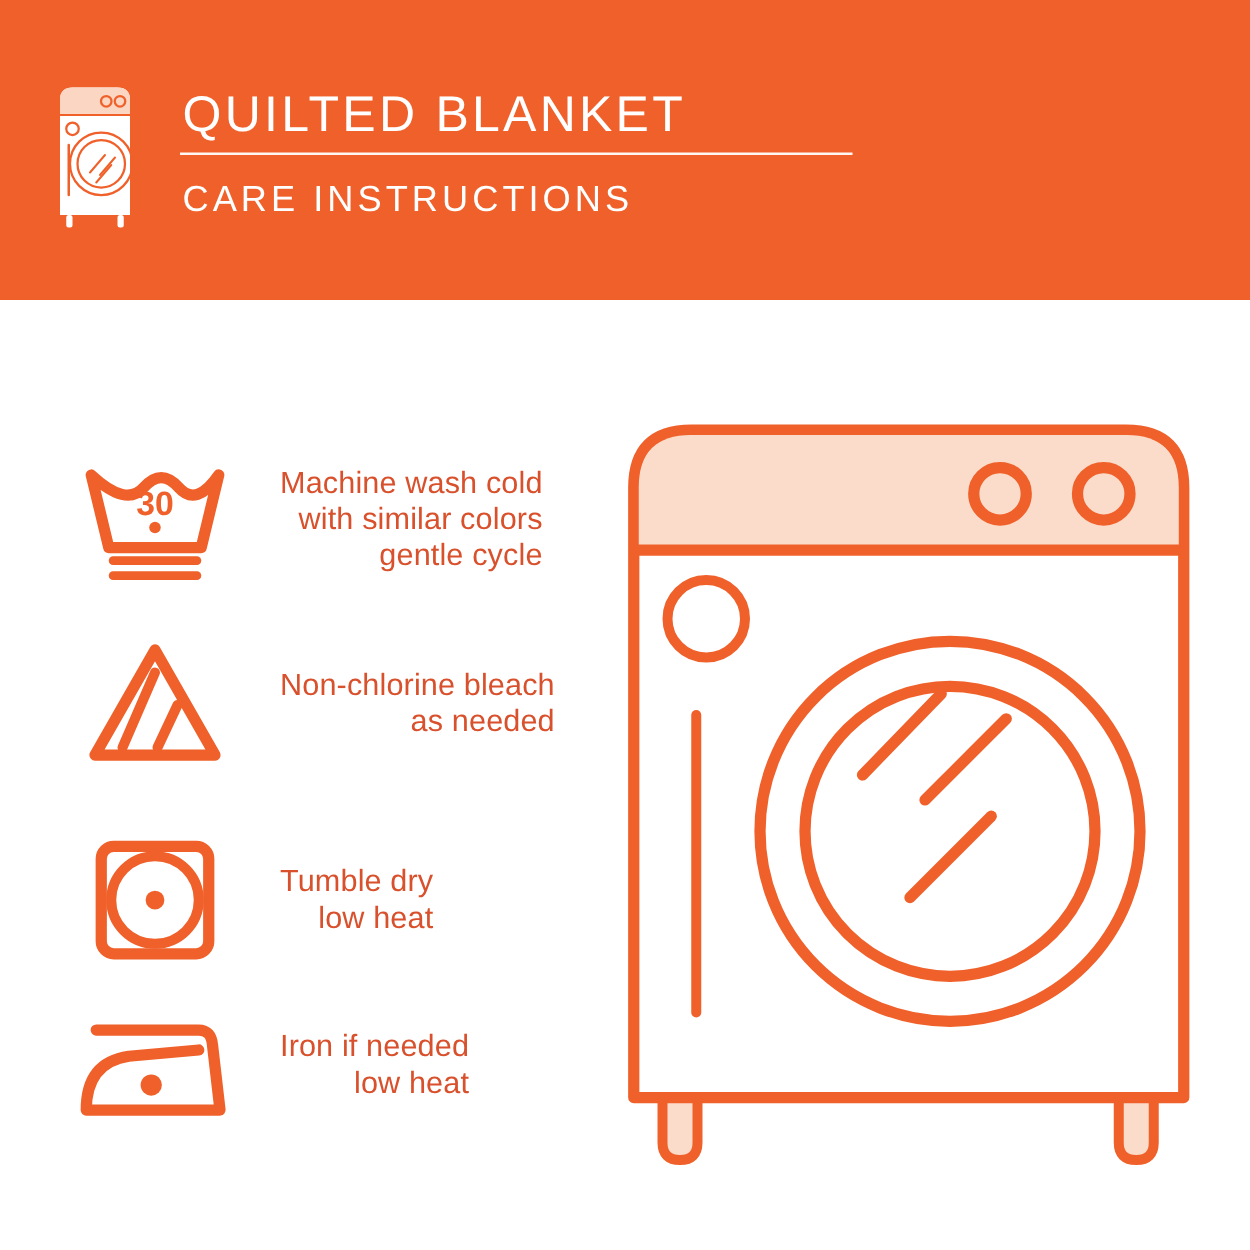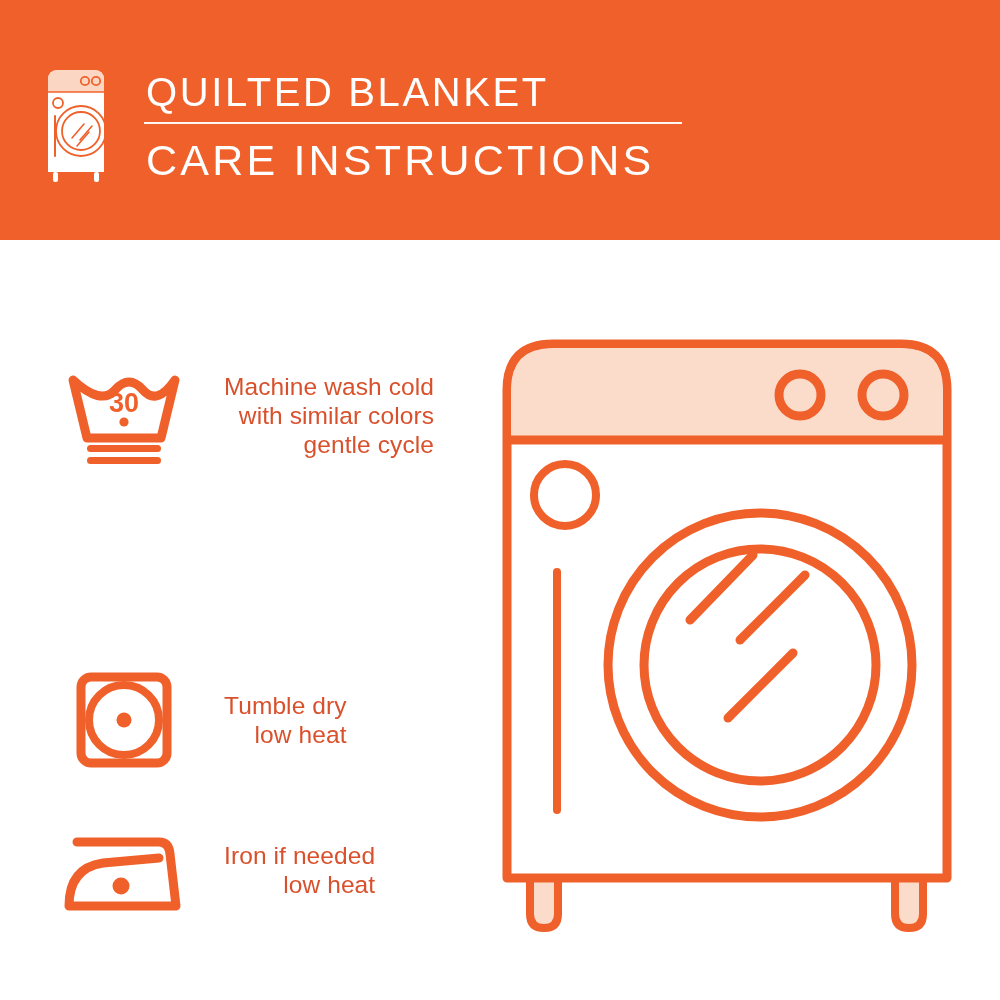--- a/index.html
+++ b/index.html
@@ -32,21 +32,21 @@
     padding-left:2px;
   }
   .title-divider{
     margin-top:8px;
     width:538px;height:2px;
     background:#FFFFFF;
     opacity:.95;
   }
   .title-sub{
     color:#FFFFFF;
-    font-size:43px;
+    font-size:29px;
     letter-spacing:3.2px;
     line-height:52px;
     font-weight:400;
     white-space:nowrap;
     margin-top:10px;
     padding-left:2px;
   }
 
   
   .rows{position:absolute;left:0;top:240px;width:500px;height:760px;}
@@ -64,21 +64,21 @@
     font-size:24.5px;
     line-height:29px;
     letter-spacing:.1px;
     font-weight:400;
     white-space:pre-line;
     text-align:right;
   }
   .r1{top:110px;}
   .r2{top:258px;}
   .r3{top:415px;}
-  .r4{top:565px;}
+  .r4{top:547px;}
 
   
   .machine{
     position:absolute;left:495px;top:330px;width:470px;height:610px;
   }
 </style>
 </head>
 <body>
 
 <div class="page">
@@ -123,20 +123,31 @@
           <circle cx="65" cy="62" r="4.6" fill="#F0602A"></circle>
           <rect x="28" y="85" width="74" height="7" rx="3.5" fill="#F0602A"></rect>
           <rect x="28" y="97" width="74" height="7" rx="3.5" fill="#F0602A"></rect>
         </svg>
       </div>
       <div class="row-text">Machine wash cold
 with similar colors
 gentle cycle</div>
     </div>
 
+    <div class="row r2">
+      <div class="row-icon">
+        <svg width="120" height="110" viewBox="0 0 120 110">
+          <path d="M60 12 L108 96 L12 96 Z" fill="none" stroke="#F0602A" stroke-width="9" stroke-linejoin="round"></path>
+          <line x1="60" y1="30" x2="34" y2="90" stroke="#F0602A" stroke-width="8" stroke-linecap="round"></line>
+          <line x1="78" y1="56" x2="62" y2="90" stroke="#F0602A" stroke-width="8" stroke-linecap="round"></line>
+        </svg>
+      </div>
+      <div class="row-text">Non-chlorine bleach
+as needed</div>
+    </div>
 
     <div class="row r3">
       <div class="row-icon">
         <svg width="110" height="110" viewBox="0 0 110 110">
           <rect x="12" y="12" width="86" height="86" rx="10" fill="none" stroke="#F0602A" stroke-width="9"></rect>
           <circle cx="55" cy="55" r="35" fill="none" stroke="#F0602A" stroke-width="8"></circle>
           <circle cx="55" cy="55" r="7.5" fill="#F0602A"></circle>
         </svg>
       </div>
       <div class="row-text">Tumble dry

